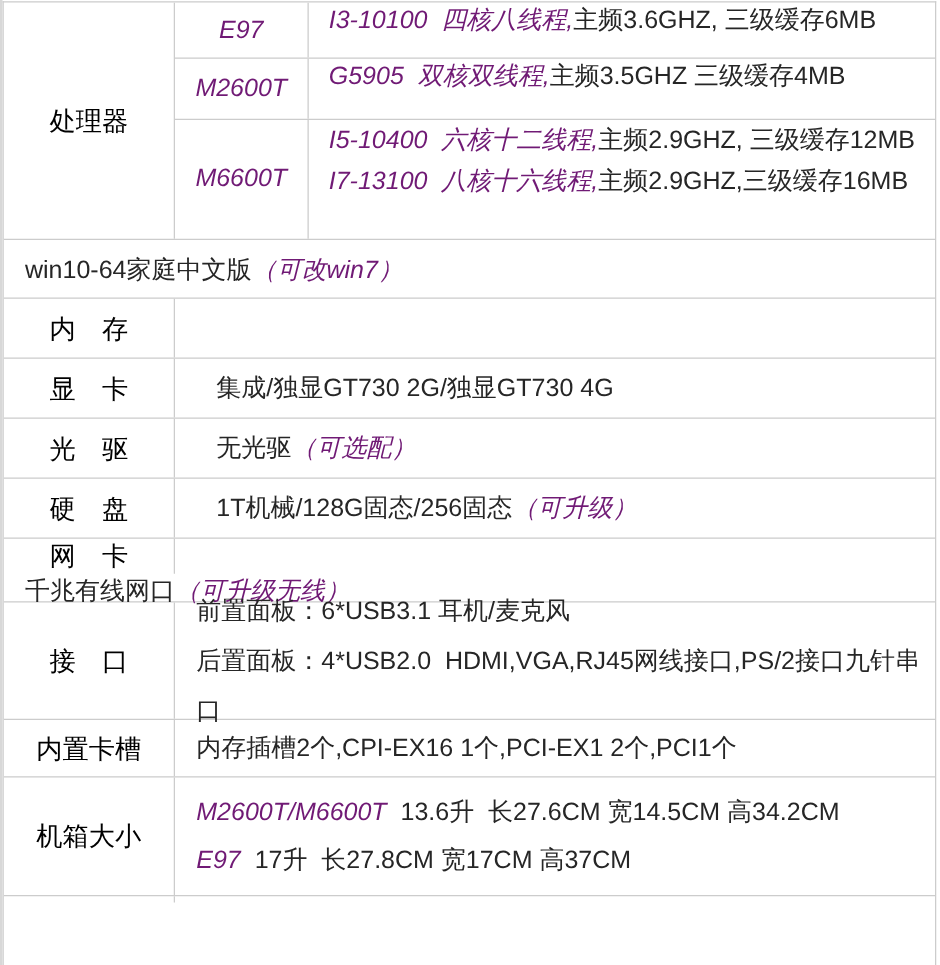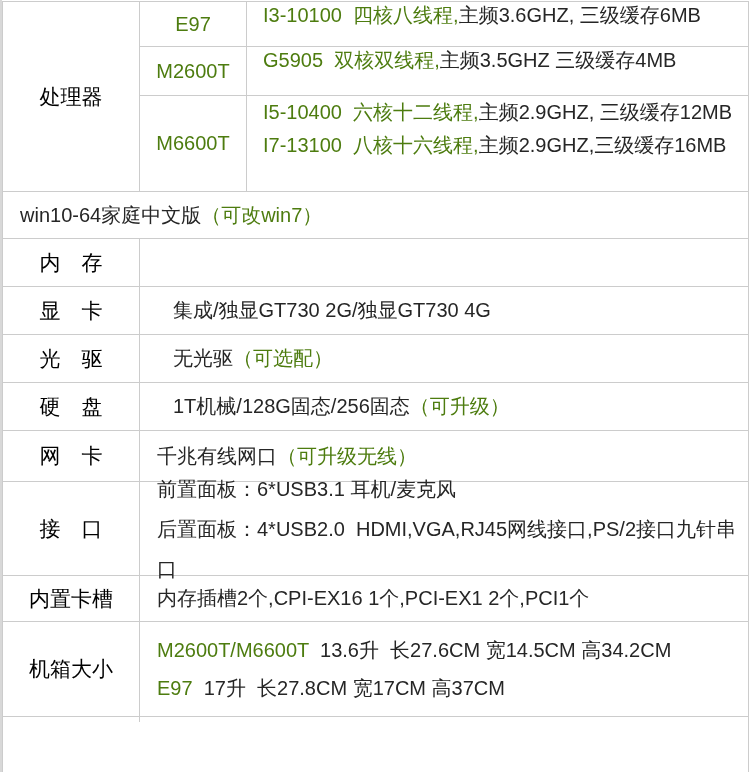--- a/index.html
+++ b/index.html
@@ -15,27 +15,27 @@
               white-space:pre;text-align:center;}
   .content-cell{flex:1;display:flex;flex-direction:column;justify-content:center;
                 padding-left:17px;font-size:20px;white-space:pre-wrap;color:#262626;}
   .proc-rows{flex:1;display:flex;flex-direction:column;}
   .proc-row{display:flex;border-bottom:1px solid #cccccc;box-sizing:border-box;flex-shrink:0;}
   .proc-row.last{border-bottom:none;}
   .model-cell{width:106px;flex-shrink:0;border-right:1px solid #cccccc;display:flex;
               align-items:center;justify-content:center;font-size:20px;white-space:pre;}
   .proc-content{flex:1;display:flex;flex-direction:column;justify-content:flex-start;
                 padding-left:16px;font-size:20px;white-space:pre-wrap;}
-  .red{color:#4d7c0f;}
+  .red{color:#701a75;font-style:italic;}
   .lh33 .tline{line-height:33px;}
   .lh40 .tline{line-height:40px;}
   .lh38 .tline{line-height:38px;}
   .h-proc{height:190px;}
   .h45{height:45px;} .h49{height:49px;} .h95{height:95px;}
-  .h47{height:47px;} .h48{height:48px;gap:16px;} .h51{height:51px;}
+  .h47{height:47px;} .h48{height:48px;gap:16px;} .h51{height:51px;flex-direction:column;}
   .h94{height:94px;} .h46{height:46px;} .h50{height:50px;}
   .stub{height:5px;border-bottom:none;}
 </style>
 </head>
 <body>
 
 <div class="page">
   <div class="left-edge"></div>
 
   <div class="spec-table">

